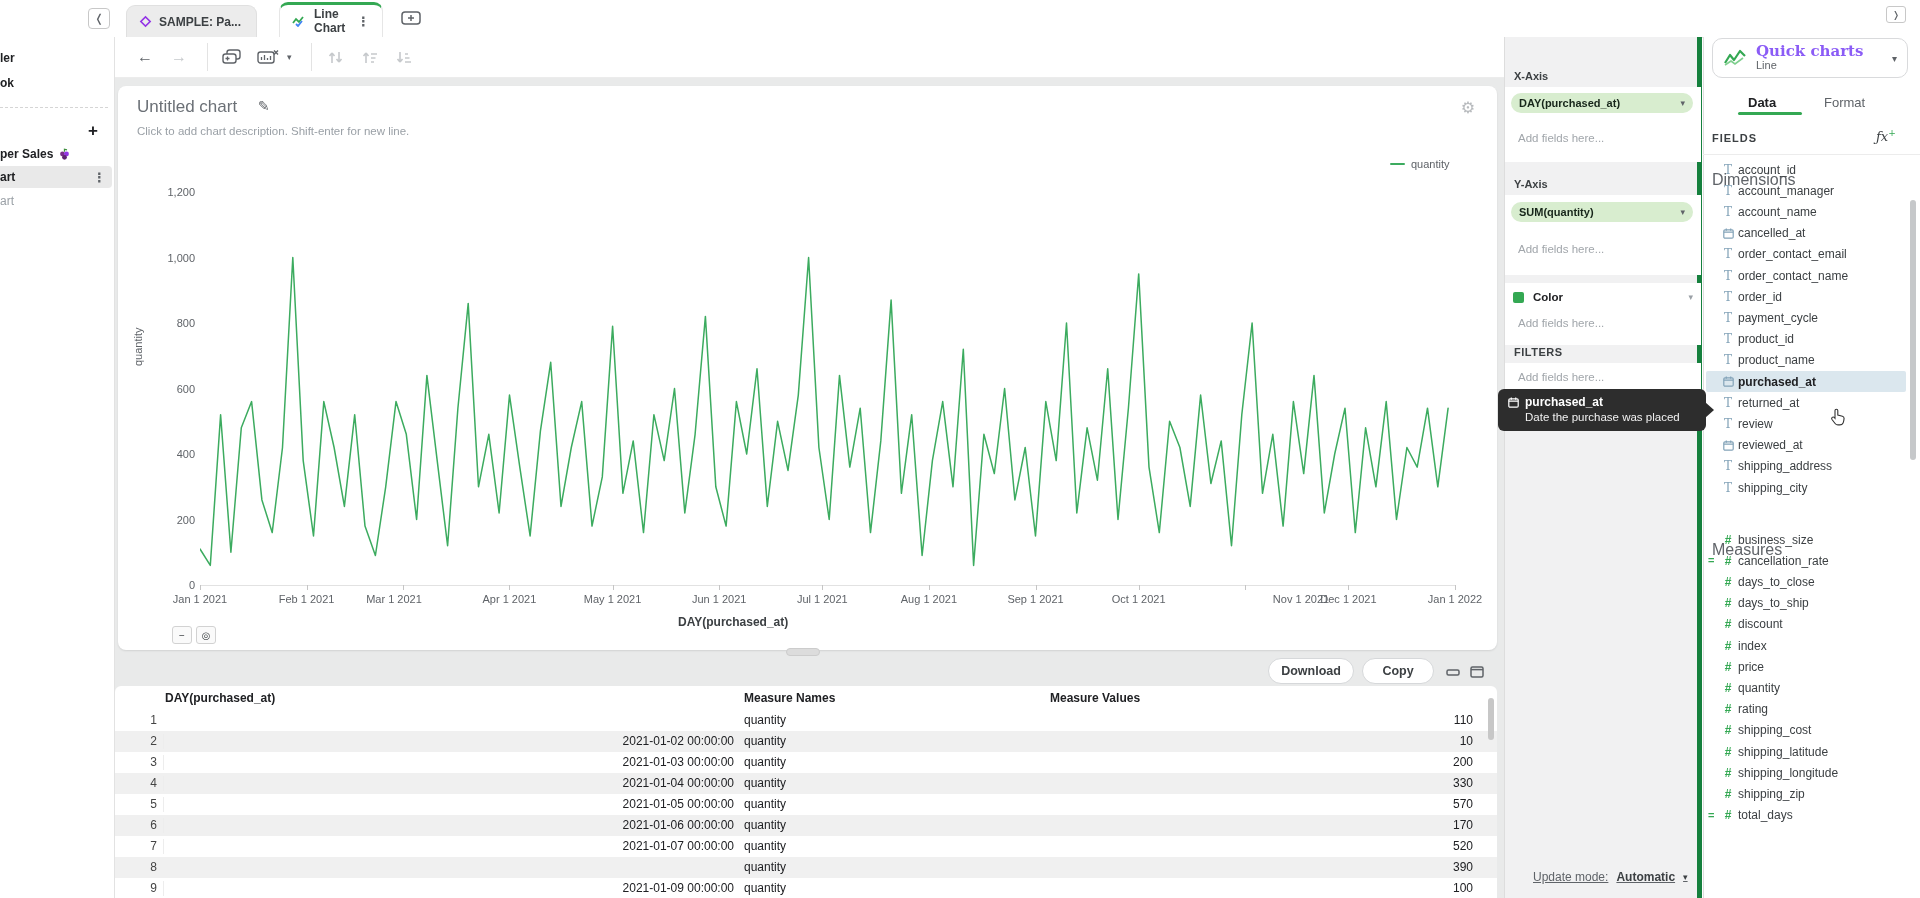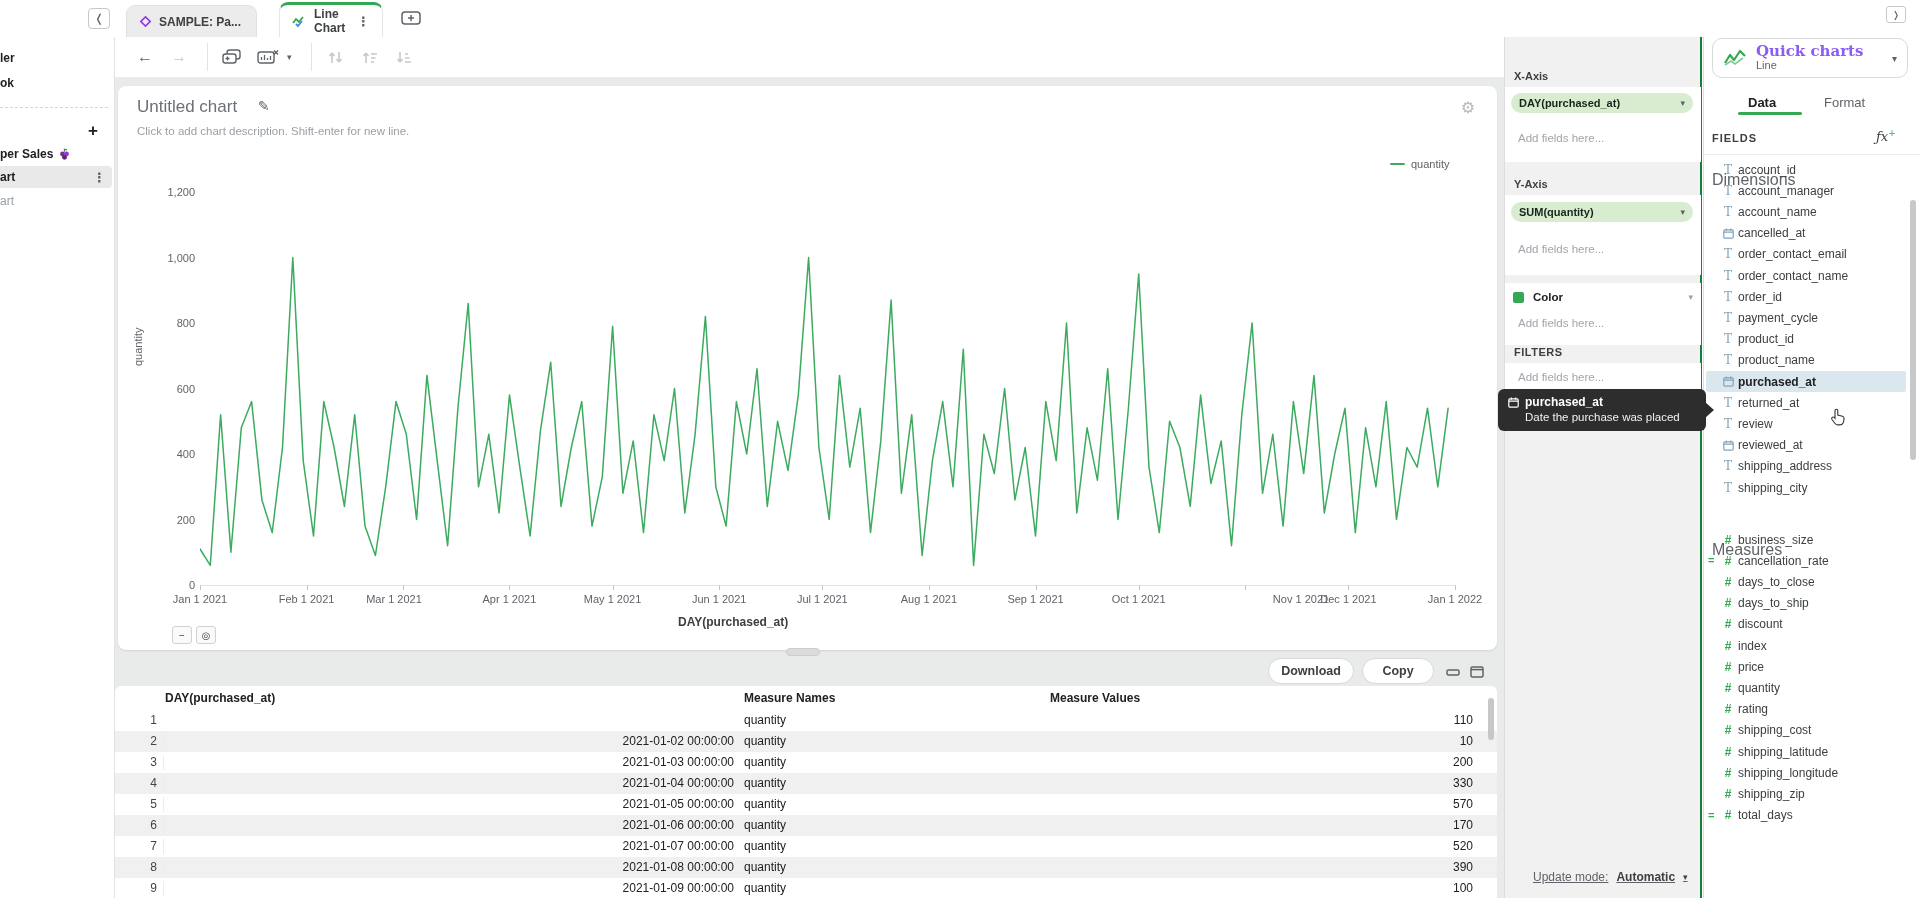--- a/index.html
+++ b/index.html
@@ -68,21 +68,21 @@
   .trow{position:relative;width:1382px;height:21px;font-size:12px;color:#202124;}
   .trow.even{background:#f0f0f0;}
   .td-num{position:absolute;left:0;top:3px;width:42px;text-align:right;color:#444;}
   .td-date{position:absolute;left:48px;top:3px;width:570px;text-align:right;border-left:1px solid #ededed;height:15px;}
   .td-name{position:absolute;left:629px;top:3px;width:295px;text-align:left;}
   .td-val{position:absolute;left:930px;top:3px;width:428px;text-align:right;}
   .tscroll{position:absolute;left:1373px;top:12px;width:6px;height:42px;background:#c7c7c7;border-radius:3px;}
 
   
   .shelf{position:absolute;left:1504px;top:37px;width:198px;height:861px;background:#f1f1f2;
-    border-left:1px solid #dddddd;border-right:2px solid #15803d;box-sizing:border-box;}
+    border-left:1px solid #dddddd;border-right:5px solid #15803d;box-sizing:border-box;}
   .shelf-h{position:absolute;left:9px;font-size:11px;font-weight:bold;color:#3c4043;}
   .shelf-white{position:absolute;left:0;width:196px;background:#fff;}
   .pill{position:absolute;left:6px;width:182px;height:20px;background:#d8edcf;border-radius:10px;display:flex;align-items:center;
     font-size:11px;font-weight:bold;color:#17261a;padding:0 8px;box-sizing:border-box;}
   .pill .grow{flex:1;}
   .pill .chev{color:#5f6368;font-size:9px;}
   .addfields{position:absolute;left:13px;font-size:11.5px;color:#a1a6ab;}
   .colorrow{position:absolute;left:8px;display:flex;align-items:center;gap:9px;font-size:11.5px;font-weight:bold;color:#202124;width:180px;}
   .swatch{width:11px;height:11px;border-radius:2px;}
   .colorrow .grow{flex:1;}
@@ -342,21 +342,20 @@
           <span class="td-val">170</span>
         </div>
         <div class="trow">
           <span class="td-num">7</span>
           <span class="td-date">2021-01-07 00:00:00</span>
           <span class="td-name">quantity</span>
           <span class="td-val">520</span>
         </div>
         <div class="trow even">
           <span class="td-num">8</span>
-          <span class="td-date">2021-01-08 00:00:00</span>
           <span class="td-name">quantity</span>
           <span class="td-val">390</span>
         </div>
         <div class="trow">
           <span class="td-num">9</span>
           <span class="td-date">2021-01-09 00:00:00</span>
           <span class="td-name">quantity</span>
           <span class="td-val">100</span>
         </div>
       </div>

